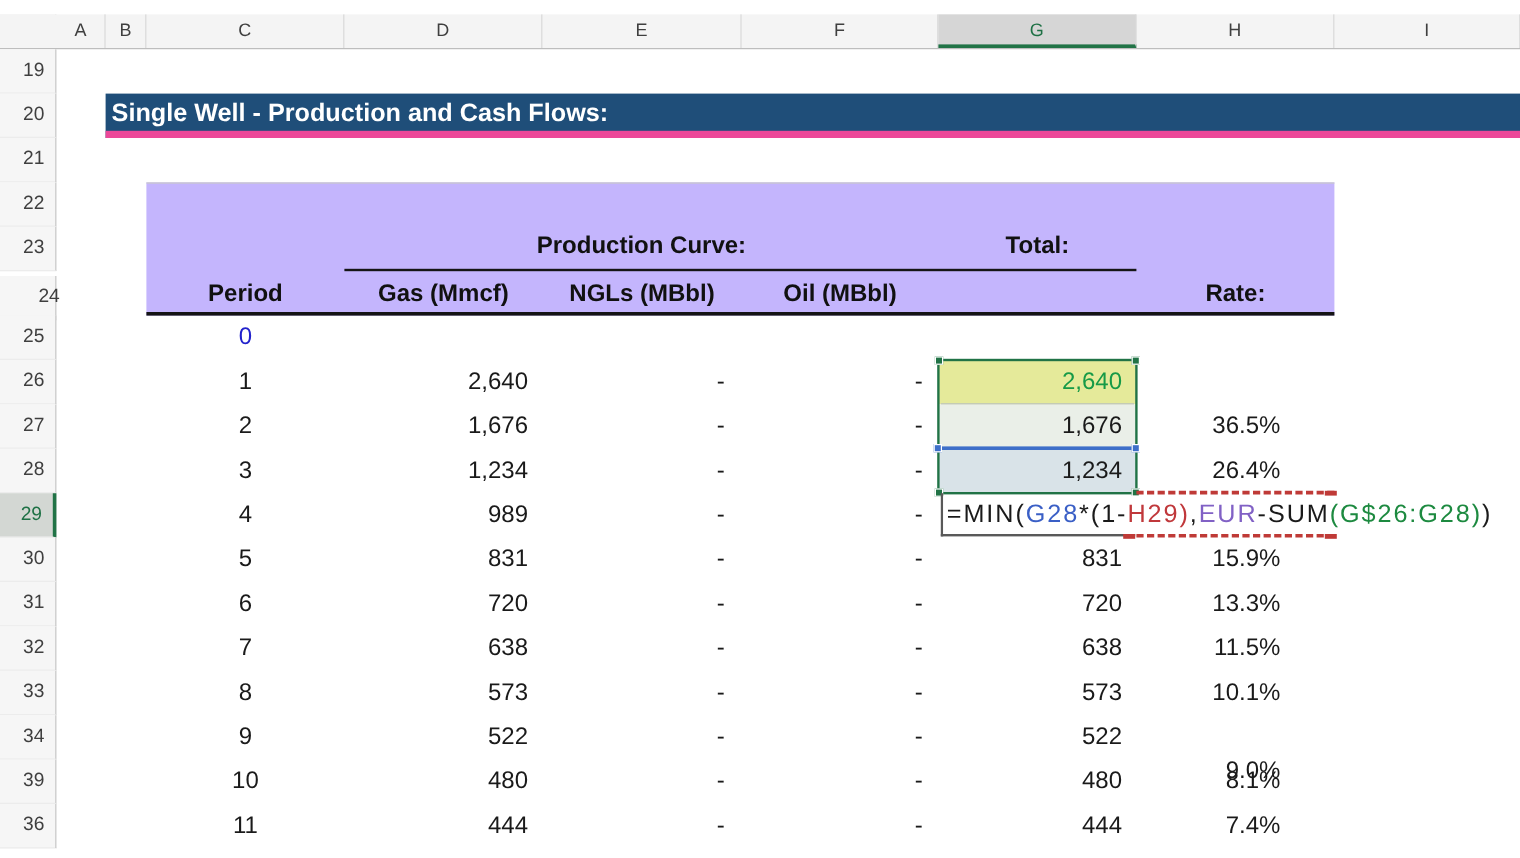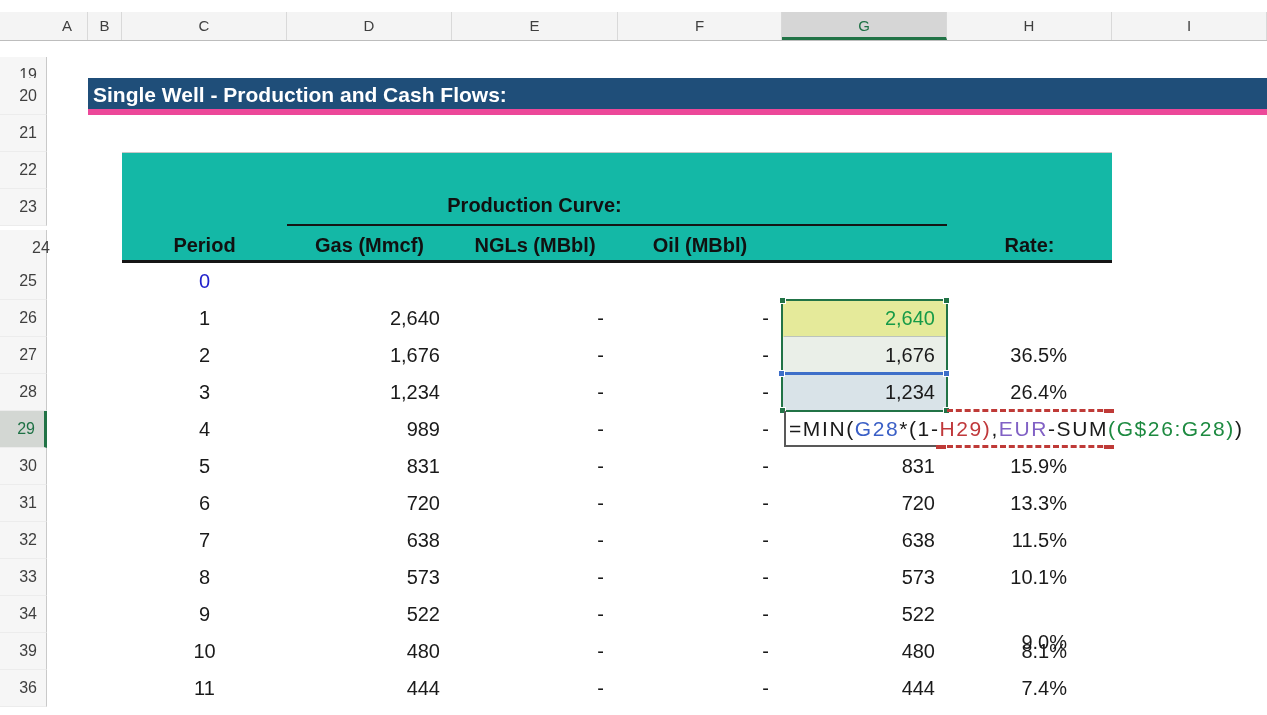--- a/index.html
+++ b/index.html
@@ -23,21 +23,21 @@
              text-align:right; padding-right:9px; font-size:16px; color:#3f3f3f; line-height:36px; }
   .rowhead.selected { background:#d3d7d3; color:#1e7145; border-right:3px solid #217346; }
 
   
   .title-banner { position:absolute; left:88px; top:78px; width:1179px; height:37px;
                   background:#1f4e79; border-bottom:6px solid #ec4899; box-sizing:border-box; }
   .title-banner .txt { padding-left:5px; line-height:34px; font-size:21px; font-weight:bold; color:#ffffff; }
 
   
   .table-head { position:absolute; left:122px; top:152px; width:990px; height:111px;
-                background:#14b8a6; border-top:1px solid #c8c8c8;
+                background:#c4b5fd; border-top:1px solid #c8c8c8;
                 border-bottom:3px solid #151515; box-sizing:border-box; }
   .th-label { position:absolute; height:37px; line-height:37px; text-align:center;
               font-size:20px; font-weight:bold; color:#111; }
   .th-underline { position:absolute; left:165px; top:71px; width:660px; height:2px; background:#151515; }
 
   
   .cell { position:absolute; height:37px; line-height:37px; font-size:20px; color:#1a1a1a;
           box-sizing:border-box; white-space:nowrap; }
   .c-center { text-align:center; }
   .c-right  { text-align:right; }
@@ -78,21 +78,21 @@
       <div class="colhead" style="left: 122px; width: 165px;">C</div>
       <div class="colhead" style="left: 287px; width: 165px;">D</div>
       <div class="colhead" style="left: 452px; width: 166px;">E</div>
       <div class="colhead" style="left: 618px; width: 164px;">F</div>
       <div class="colhead selected" style="left: 782px; width: 165px;">G</div>
       <div class="colhead" style="left: 947px; width: 165px;">H</div>
       <div class="colhead" style="left: 1112px; width: 155px;">I</div>
     </div>
 
   <div id="rowheads">
-      <div class="rowhead" style="top: 57px; text-align: right;">19</div>
+      <div class="rowhead" style="top: 41px; text-align: right;">19</div>
       <div class="rowhead" style="top: 78px;">20</div>
       <div class="rowhead" style="top: 115px;">21</div>
       <div class="rowhead" style="top: 152px;">22</div>
       <div class="rowhead" style="top: 189px;">23</div>
       <div class="rowhead" style="top: 230px; padding-left: 32px;">24</div>
       <div class="rowhead" style="top: 263px;">25</div>
       <div class="rowhead" style="top: 300px;">26</div>
       <div class="rowhead" style="top: 337px;">27</div>
       <div class="rowhead" style="top: 374px;">28</div>
       <div class="rowhead selected" style="top: 411px;">29</div>
@@ -104,20 +104,21 @@
       <div class="rowhead" style="top: 633px;">39</div>
       <div class="rowhead" style="top: 670px;">36</div>
     </div>
 
   <div class="title-banner">
     <div class="txt">Single Well - Production and Cash Flows:</div>
   </div>
 
   <div class="table-head">
     <div class="th-label" style="left:165px; top:34px; width:495px;">Production Curve:</div>
+    <div class="th-label" style="left:660px; top:34px; width:165px;">Total:</div>
     <div class="th-underline"></div>
     <div class="th-label" style="left:0px;   top:74px; width:165px;">Period</div>
     <div class="th-label" style="left:165px; top:74px; width:165px;">Gas (Mmcf)</div>
     <div class="th-label" style="left:330px; top:74px; width:166px;">NGLs (MBbl)</div>
     <div class="th-label" style="left:496px; top:74px; width:164px;">Oil (MBbl)</div>
     <div class="th-label" style="left:825px; top:74px; width:165px;">Rate:</div>
   </div>
 
   <div id="gridbody">
       <div class="cell c-center" style="left: 122px; width: 165px; top: 263px; color: rgb(34, 34, 204);">0</div>

